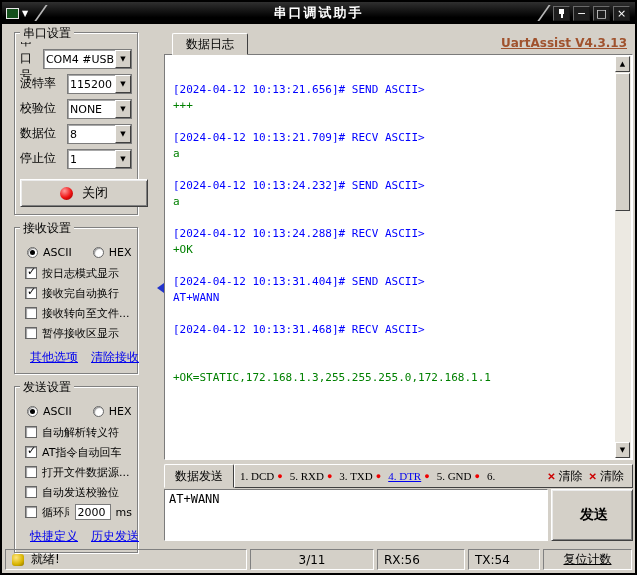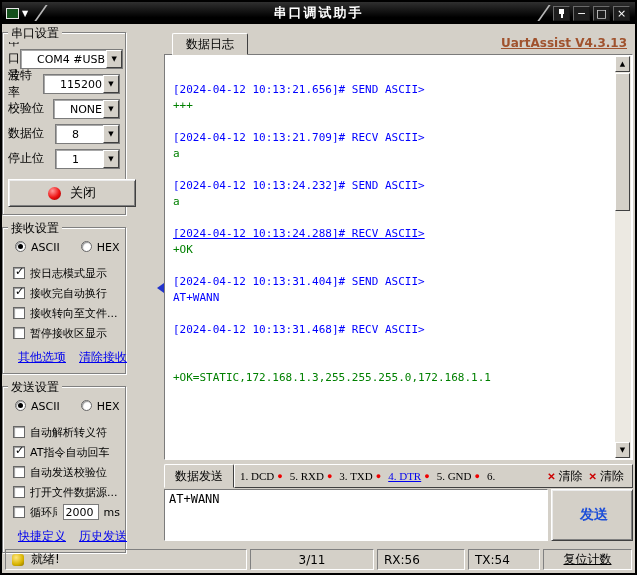--- a/index.html
+++ b/index.html
@@ -18,41 +18,41 @@
   .tb-title { position:absolute; left:0; right:0; text-align:center; font-weight:bold; font-size:13px; letter-spacing:2px; }
   .tb-right { margin-left:auto; display:flex; align-items:center; gap:3px; padding-right:5px; z-index:2; }
   .tb-btn { width:17px; height:15px; display:flex; align-items:center; justify-content:center;
             color:#fff; font-size:11px; line-height:1; background:#1e1e1e;
             border:1px solid; border-color:#6a6a6a #161616 #161616 #6a6a6a; cursor:default; }
   .pin-icon { position:relative; width:11px; height:11px; }
   .pin-icon::before { content:""; position:absolute; left:3px; top:1px; width:5px; height:5px; background:#fff; }
   .pin-icon::after  { content:""; position:absolute; left:5px; top:6px; width:2px; height:4px; background:#fff; }
 
   
-  .sidebar { position:absolute; left:0; top:30px; width:124px; }
+  .sidebar { position:absolute; left:12px; top:30px; width:124px; }
   .group { position:relative; border:1px solid #808080; box-shadow:1px 1px 0 #fff, inset 1px 1px 0 #fff;
            padding:13px 5px 5px; margin-bottom:12px; }
   .gtitle { position:absolute; top:-8px; left:5px; background:#d4d0c8; padding:0 3px; font-size:12px; }
 
   .frow { display:flex; align-items:center; height:25px; }
   .flbl { width:47px; font-size:12px; }
   .combo { flex:1; height:20px; background:#fff; border:1px solid #7b7b7b;
            box-shadow:inset 1px 1px 0 #a8a8a8; display:flex; }
-  .cval { flex:1; font-size:11px; padding:3px 1px 0 16px; white-space:nowrap; overflow:hidden; }
+  .cval { flex:1; font-size:11px; padding:3px 1px 0 2px; white-space:nowrap; overflow:hidden; }
   .cbtn { width:16px; background:#d4d0c8; border:1px solid; border-color:#fff #404040 #404040 #fff;
           display:flex; align-items:center; justify-content:center; font-size:7px; color:#000; }
 
   .btn-close-port { display:flex; align-items:center; justify-content:center; gap:9px;
            width:128px; height:28px; margin:8px auto 2px; background:#d4d0c8; font-size:13px; font-family:inherit;
            border:1px solid; border-color:#fff #404040 #404040 #fff;
            box-shadow:inset 1px 1px 0 #ececec, inset -1px -1px 0 #808080; }
   .led { width:13px; height:13px; border-radius:50%;
          background:radial-gradient(circle at 35% 30%, #ff9a9a, #ee1111 55%, #7d0000); }
 
-  .radrow { display:flex; height:22px; gap:5px; padding-left:7px; }
+  .radrow { display:flex; align-items:center; height:22px; gap:5px; padding-left:7px; }
   .radio { width:11px; height:11px; border-radius:50%; background:#fff; border:1px solid #666;
            box-shadow:inset 1px 1px 1px #999; display:flex; align-items:center; justify-content:center; flex:none; }
   .rdot { width:5px; height:5px; border-radius:50%; background:#000; }
   .rlbl { font-size:11px; margin-right:16px; }
 
   .cbrow { display:flex; align-items:center; height:20px; gap:5px; padding-left:5px; }
   .cb { width:12px; height:12px; background:#fff; border:1px solid #666; box-shadow:inset 1px 1px 1px #999;
         position:relative; flex:none; }
   .check { position:absolute; top:-3px; left:1px; font-size:11px; font-weight:bold; }
   .cblbl { font-size:11px; white-space:nowrap; overflow:hidden; }
@@ -240,25 +240,25 @@
         <span class="cblbl">自动解析转义符</span>
       </div>
       <div class="cbrow">
         <span class="cb">
             <span class="check">✓</span>
           </span>
         <span class="cblbl">AT指令自动回车</span>
       </div>
       <div class="cbrow">
         <span class="cb"></span>
+        <span class="cblbl">打开文件数据源...</span>
+      </div>
+      <div class="cbrow">
+        <span class="cb"></span>
         <span class="cblbl">自动发送校验位</span>
-      </div>
-      <div class="cbrow">
-        <span class="cb"></span>
-        <span class="cblbl">打开文件数据源...</span>
       </div>
       <div class="cbrow">
         <span class="cb"></span>
         <span class="cblbl">循环周期</span>
         <input class="period" value="2000" style="">
         <span class="unit">ms</span>
       </div>
       <div class="links">
         <a class="link">快捷定义</a>
         <a class="link">历史发送</a>
@@ -276,21 +276,21 @@
       <div class="log-body">
         <div class="lh" style="color: rgb(0, 0, 255);">[2024-04-12 10:13:21.656]# SEND ASCII&gt;</div>
         <div class="ld" style="color: rgb(0, 128, 0);">+++</div>
         <div class="gap"></div>
         <div class="lh" style="color: rgb(0, 0, 255);">[2024-04-12 10:13:21.709]# RECV ASCII&gt;</div>
         <div class="ld" style="color: rgb(0, 128, 0);">a</div>
         <div class="gap"></div>
         <div class="lh" style="color: rgb(0, 0, 255);">[2024-04-12 10:13:24.232]# SEND ASCII&gt;</div>
         <div class="ld" style="color: rgb(0, 128, 0);">a</div>
         <div class="gap"></div>
-        <div class="lh" style="color: rgb(0, 0, 255); text-decoration: underline;">[2024-04-12 10:13:24.288]# RECV ASCII&gt;</div>
+        <div class="lh" style="color: rgb(0, 0, 255);">[2024-04-12 10:13:24.288]# RECV ASCII&gt;</div>
         <div class="ld" style="color: rgb(0, 128, 0);">+OK</div>
         <div class="gap"></div>
         <div class="lh" style="color: rgb(0, 0, 255);">[2024-04-12 10:13:31.404]# SEND ASCII&gt;</div>
         <div class="ld" style="color: rgb(0, 0, 255);">AT+WANN</div>
         <div class="gap"></div>
         <div class="lh" style="color: rgb(0, 0, 255);">[2024-04-12 10:13:31.468]# RECV ASCII&gt;</div>
         <div class="gap"></div>
         <div class="gap"></div>
         <div class="ld" style="color: rgb(0, 128, 0);">+OK=STATIC,172.168.1.3,255.255.255.0,172.168.1.1</div>
       </div>
@@ -337,21 +337,21 @@
         </button>
         <button class="clear">
           <span class="clr-x">✕</span>
           <span>清除</span>
         </button>
       </div>
     </div>
 
     <div class="sendrow2">
       <textarea class="sendta" spellcheck="false" style="">AT+WANN</textarea>
-      <button class="sendbtn" style="color: #1d4ed8; padding-left: 10px;">发送</button>
+      <button class="sendbtn" style="color: #000000; padding-left: 10px;">发送</button>
     </div>
   </div>
 
   <div class="collapse-arrow"></div>
 
   <div class="statusbar">
     <div class="sp sp-ready">
       <span class="ready-icon"></span>
       <span>就绪!</span>
     </div>

